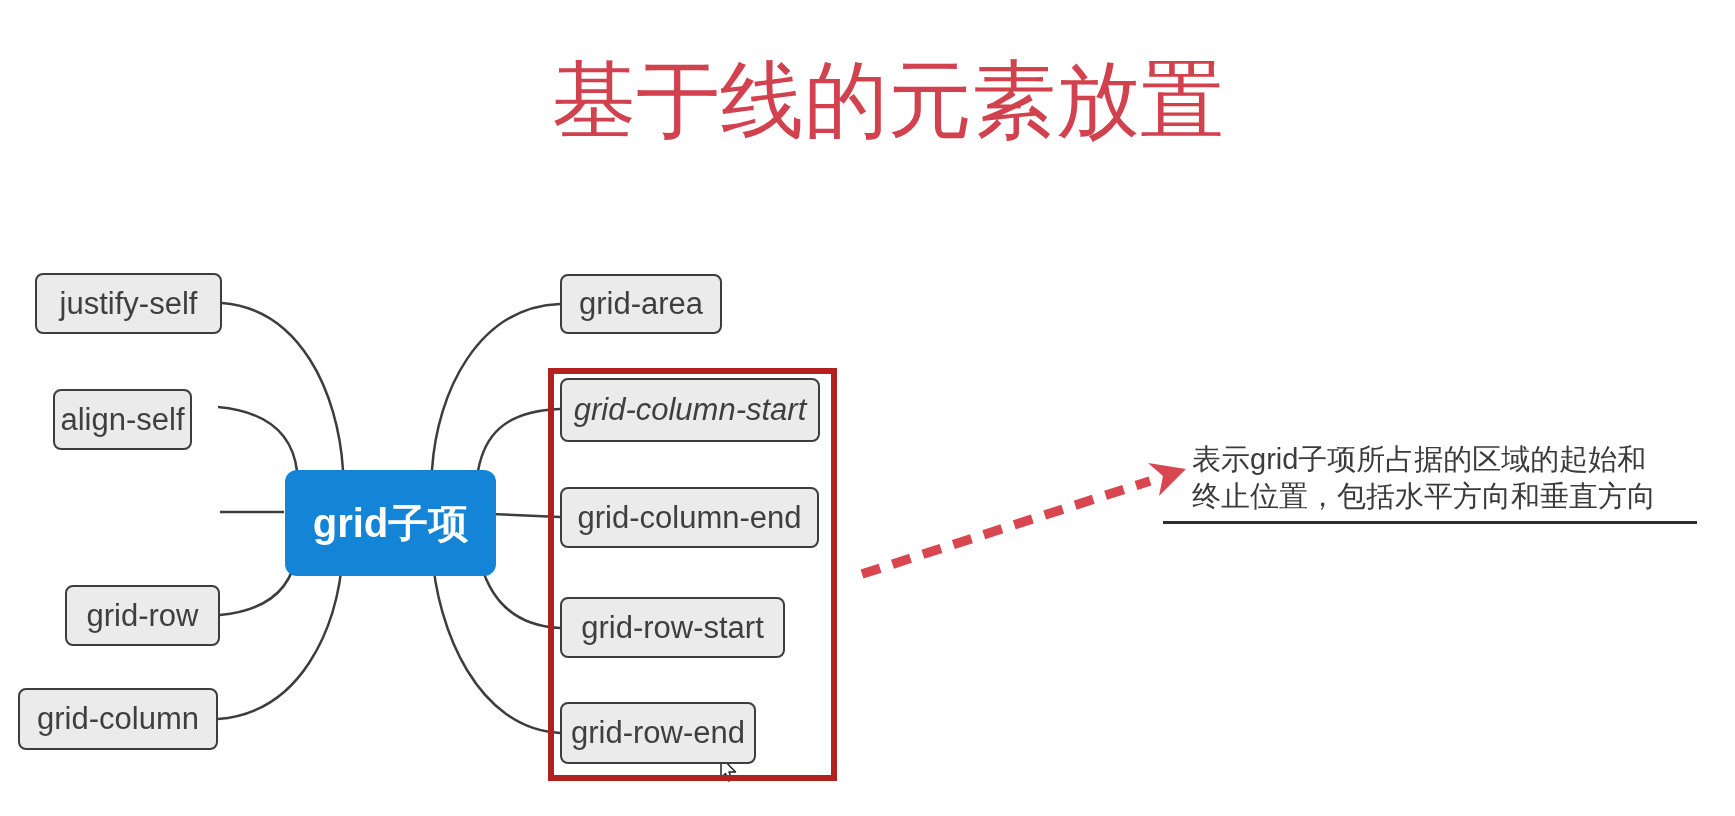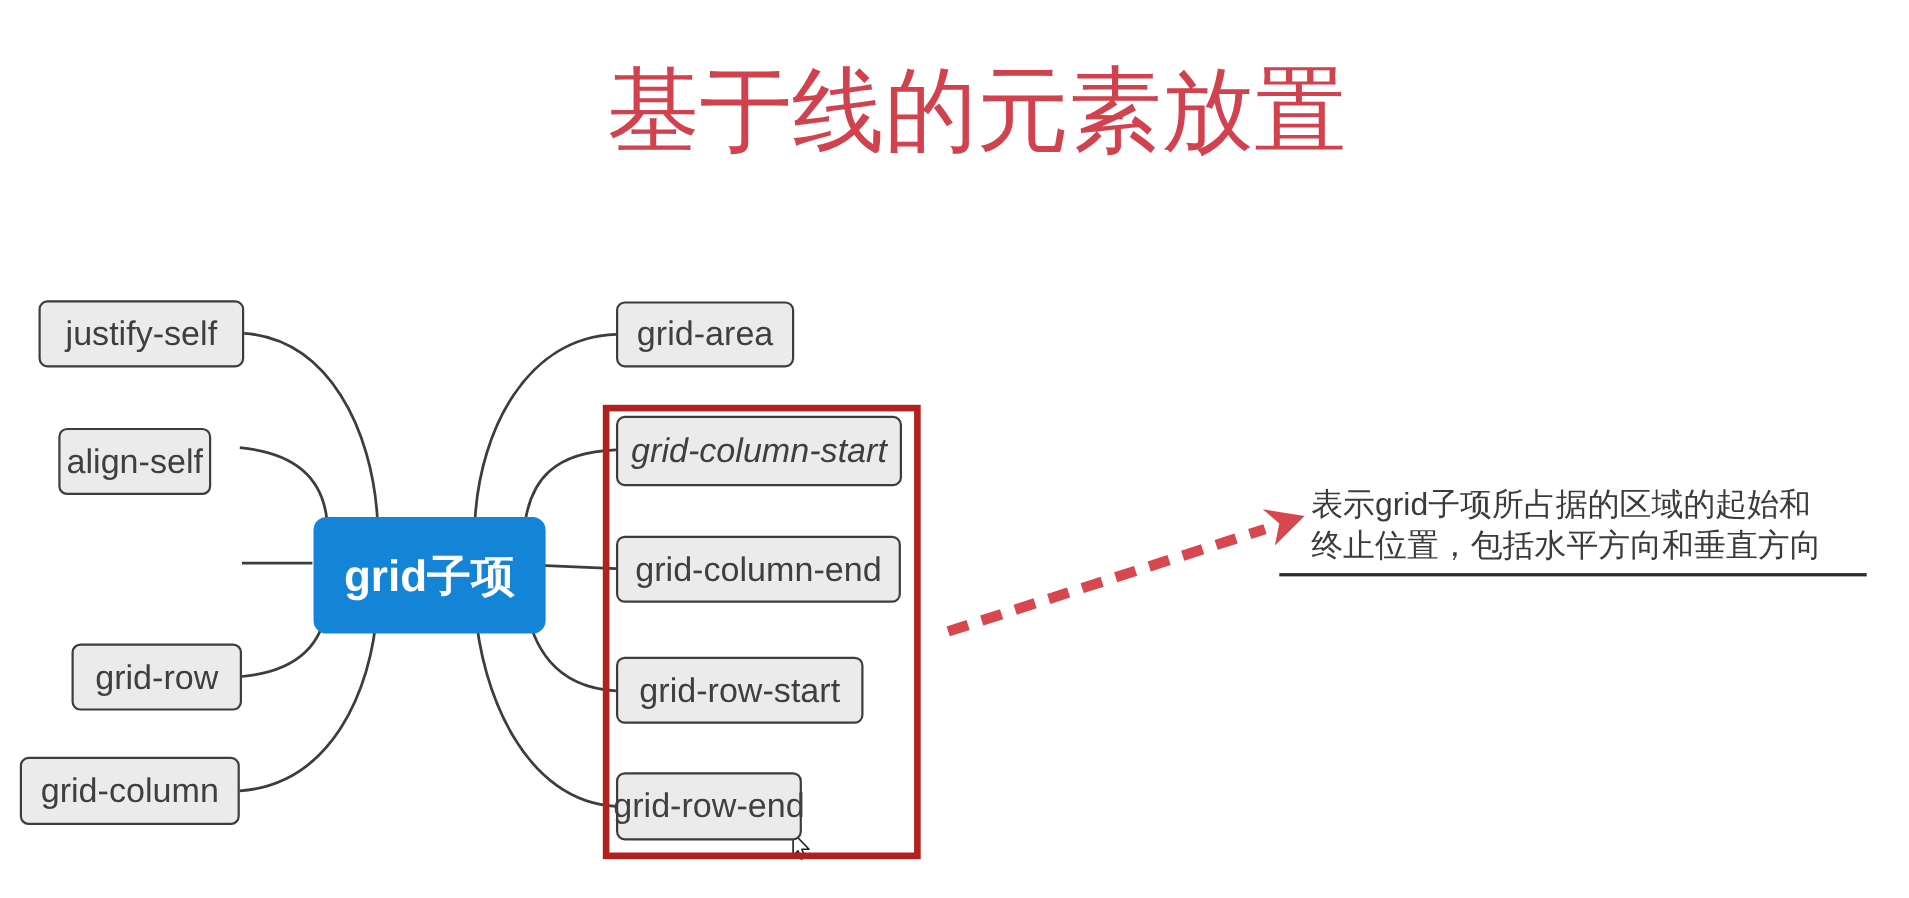--- a/index.html
+++ b/index.html
@@ -33,21 +33,21 @@
   .ln0{left:35px;top:273px;width:187px;height:61px;}
   .ln1{left:53px;top:389px;width:139px;height:61px;}
   .ln2{left:47px;top:482px;width:173px;height:61px;}
   .ln3{left:65px;top:585px;width:155px;height:61px;}
   .ln4{left:18px;top:688px;width:200px;height:62px;}
   
   .rn0{left:560px;top:274px;width:162px;height:60px;}
   .rn1{left:560px;top:378px;width:260px;height:64px;font-style:italic;}
   .rn2{left:560px;top:487px;width:259px;height:61px;}
   .rn3{left:560px;top:597px;width:225px;height:61px;text-align:center;}
-  .rn4{left:560px;top:702px;width:169px;height:62px;}
+  .rn4{left:560px;top:702px;width:196px;height:62px;}
   .highlight-rect{
     position:absolute;box-sizing:border-box;left:548px;top:368px;width:289px;height:413px;
     border:6px solid var(--highlight-red,#b22020);background:transparent;
   }
   .annotation{
     position:absolute;left:1192px;top:441px;
     font-size:29px;line-height:37px;color:var(--annotation-text,#3b3b3b);
     white-space:nowrap;
   }
   .annotation-underline{

